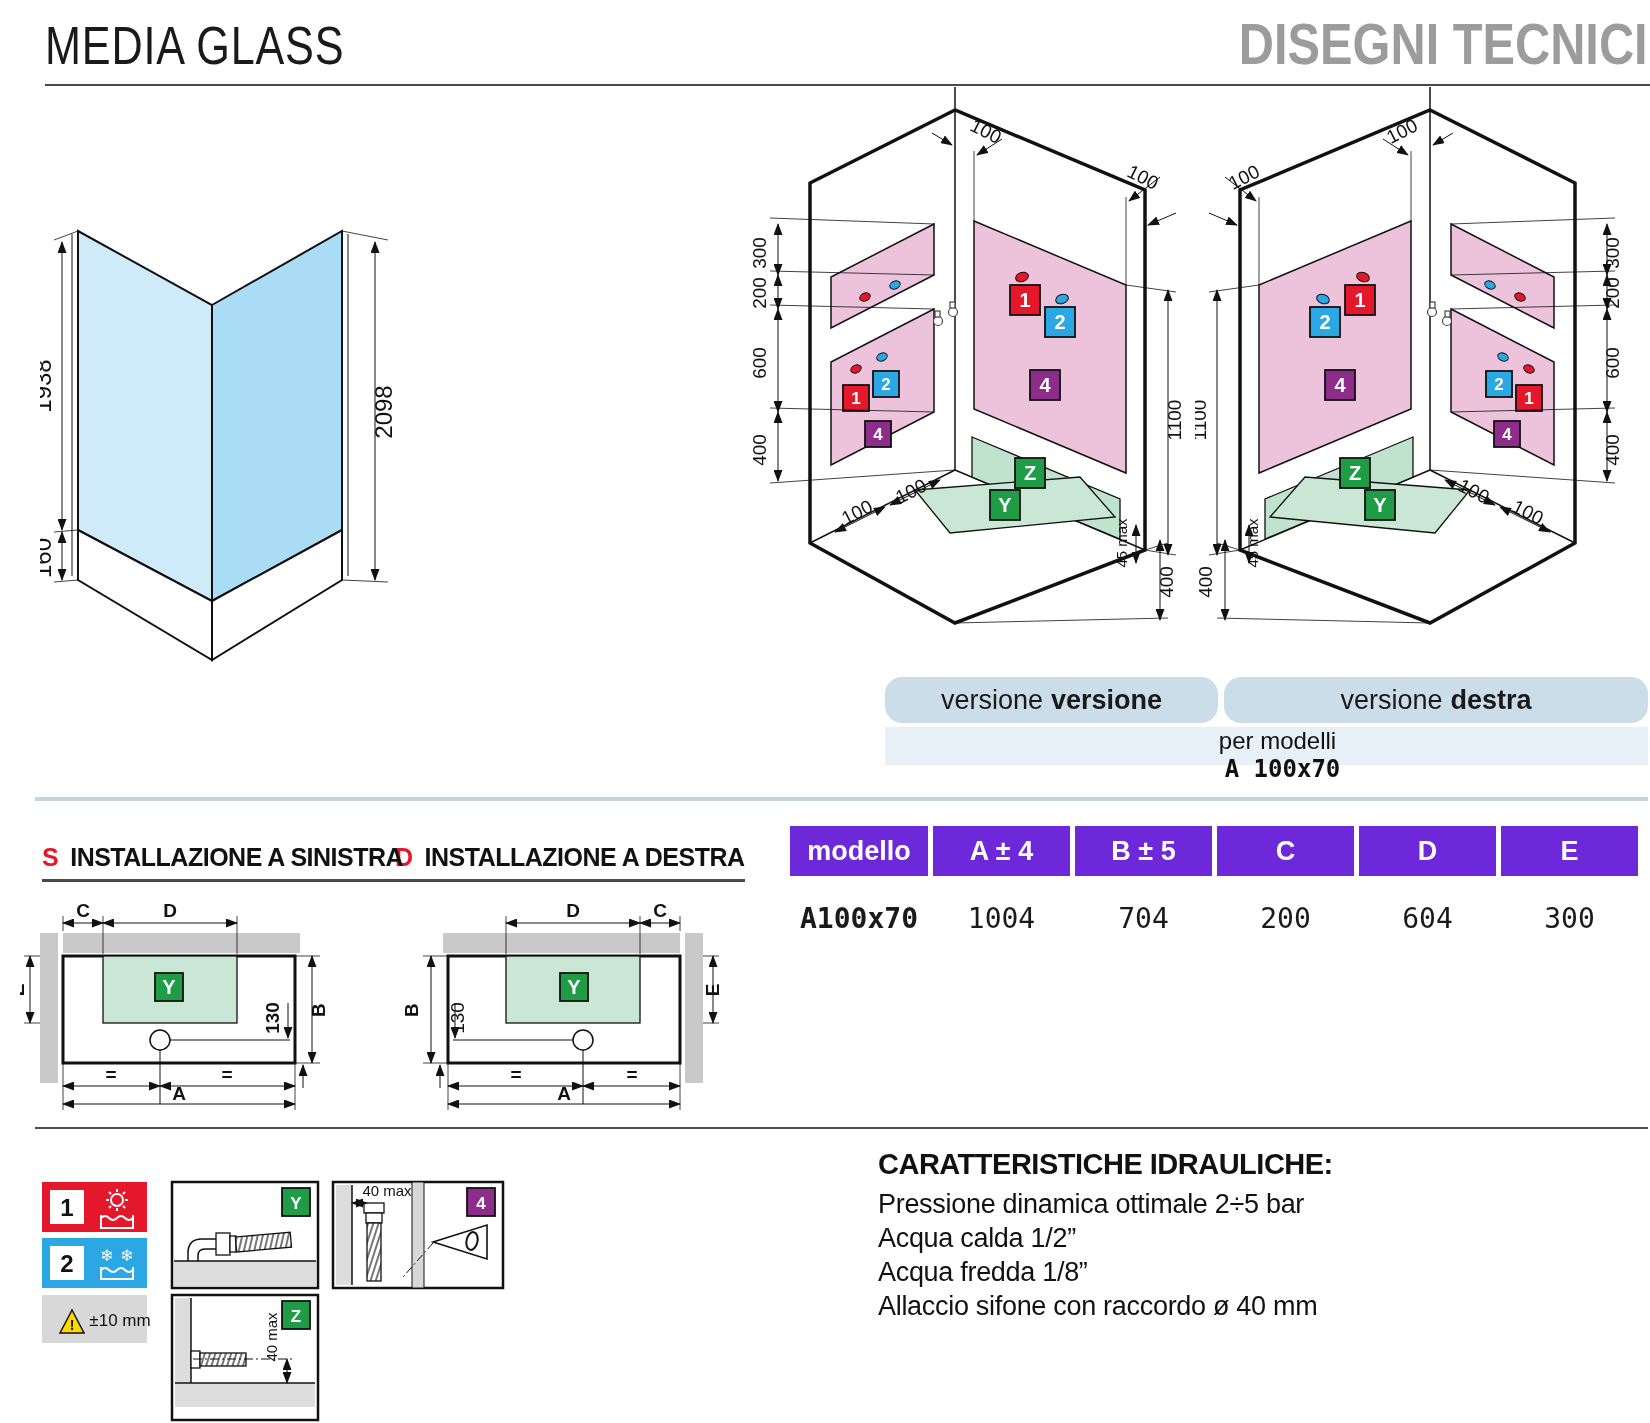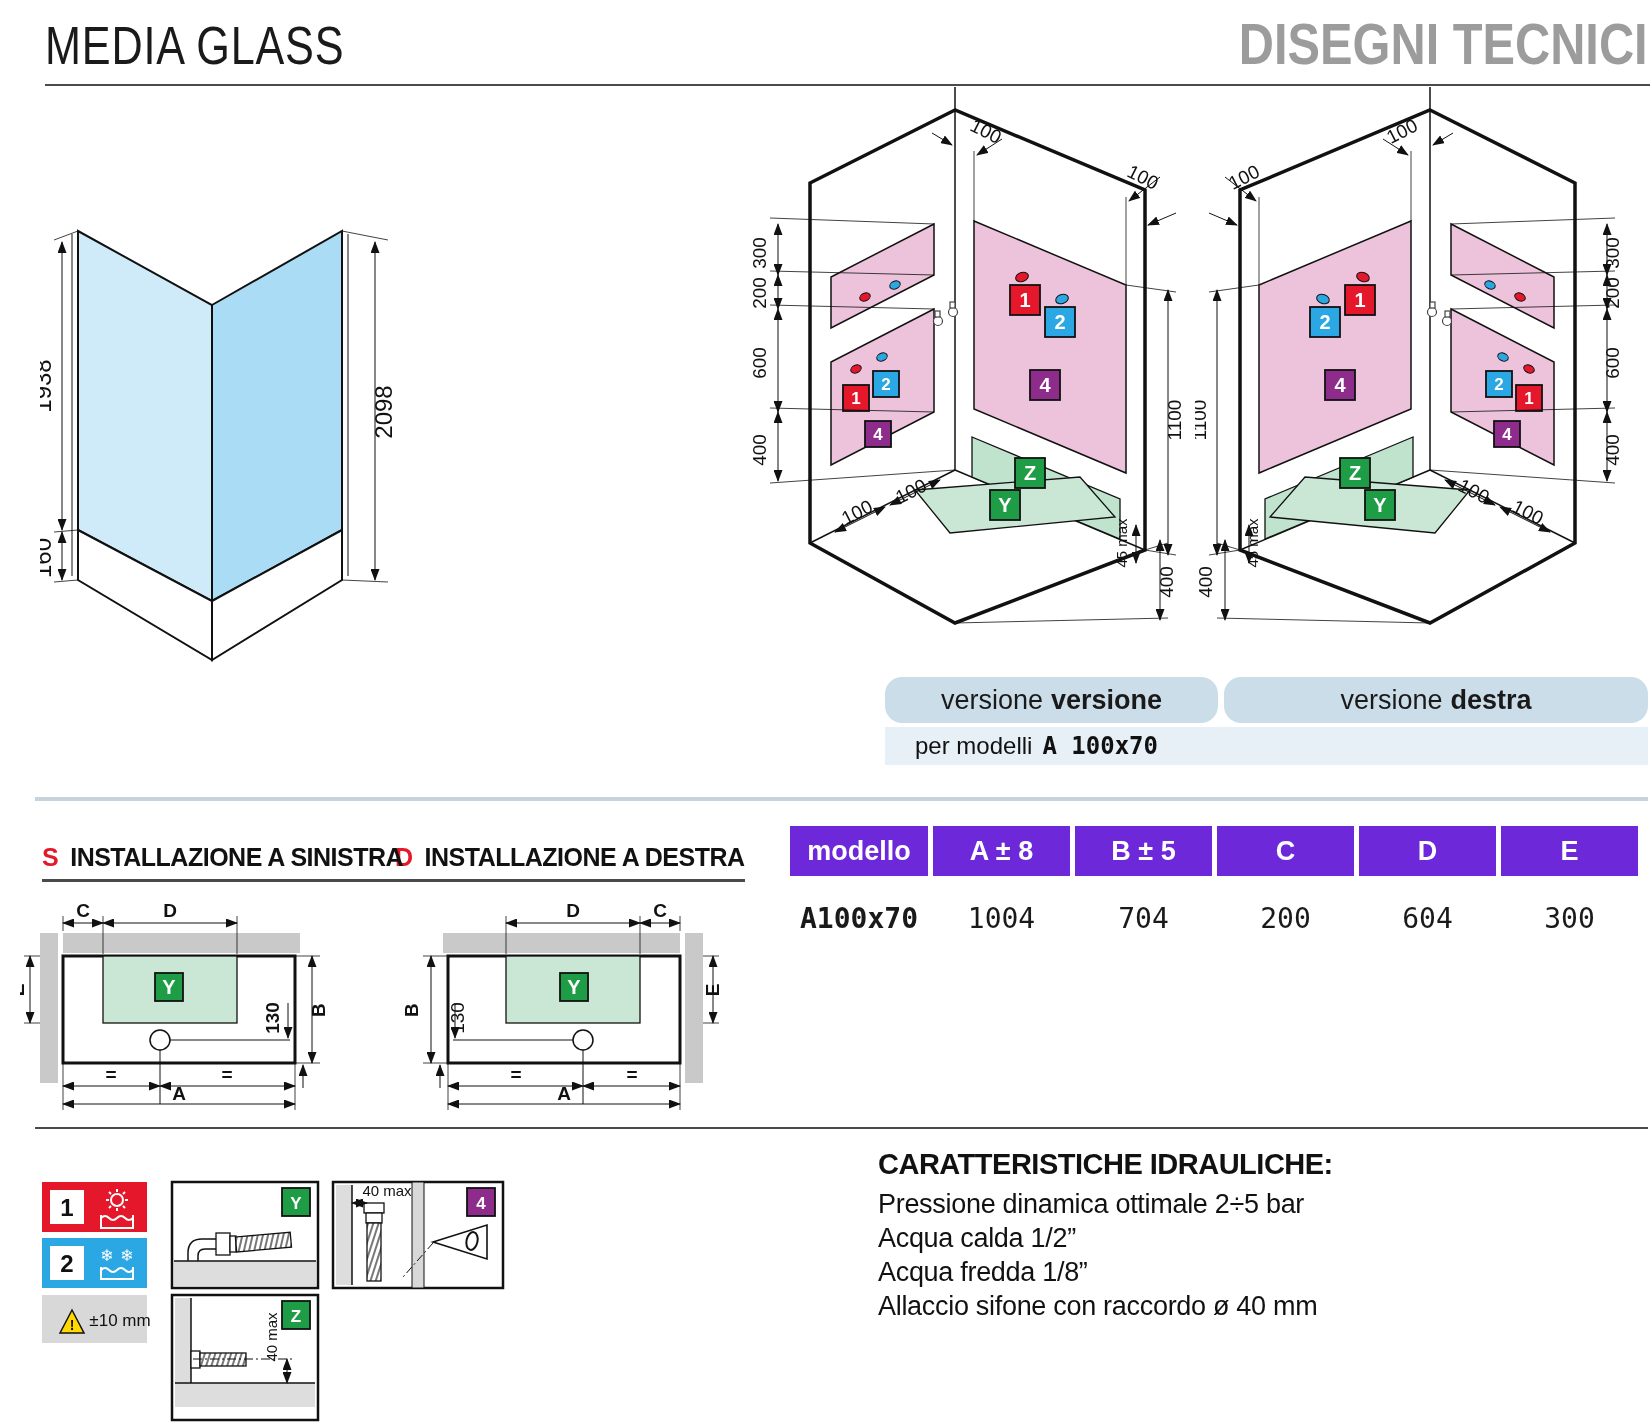--- a/index.html
+++ b/index.html
@@ -10,21 +10,21 @@
   #title-main{left:45px;top:14px;font-size:54px;font-weight:200;letter-spacing:1px;
       transform:scaleX(.8);transform-origin:left top;white-space:nowrap;color:#1a1a1a;}
   #title-sub{right:2px;top:10px;font-size:58px;font-weight:bold;color:#9c9c9c;
       transform:scaleX(.84);transform-origin:right top;white-space:nowrap;}
   .hline{height:0;border-top:2px solid #4a4a4a;}
   .blueline{height:4px;background:#c6d4dd;}
   
   .vbar{background:#cbdde9;height:46px;display:flex;align-items:center;justify-content:center;
         font-size:27px;color:#1a1a1a;border-radius:17px;}
   .vbar b{margin-left:8px;}
-  #permod{background:#e7f0f7;height:38px;display:flex;align-items:center;font-size:24px;padding-left:30px;box-sizing:border-box;}
+  #permod{background:#e7f0f7;height:38px;display:flex;align-items:center;font-size:24px;padding-left:22px;box-sizing:border-box;flex-direction:column;}
   #permod b{margin-left:10px;font-family:"DejaVu Sans Mono",monospace;font-size:24px;}
   
   .plan-h{font-size:25px;font-weight:bold;letter-spacing:-.5px;border-bottom:3px solid #4a4a4a;
           padding-bottom:7px;white-space:nowrap;}
   .plan-h .ltr{color:#e5182b;margin-right:12px;}
   
   #spec-table{left:790px;top:826px;width:850px;}
   .trow{display:grid;grid-template-columns:138px 137px 137px 137px 137px 137px;gap:5px;}
   .th{background:#6d28d9;color:#fff;font-weight:bold;font-size:27px;height:50px;
       display:flex;align-items:center;justify-content:center;}
@@ -291,21 +291,21 @@
       <text class="dl" style="font-weight:bold" x="138" y="183">=</text>
       <text class="dl" style="font-weight:bold" x="254" y="183">=</text>
       <text class="dl" style="font-weight:bold" x="186" y="202">A</text>
       <text class="wlab" x="196" y="96">Y</text>
     </g>
   </svg>
 
   <div class="abs" id="spec-table">
     <div class="trow">
       <div class="th">modello</div>
-      <div class="th">A ± 8</div>
+      <div class="th">A ± 4</div>
       <div class="th">B ± 5</div>
       <div class="th">C</div>
       <div class="th">D</div>
       <div class="th">E</div>
     </div>
     <div class="trow">
       <div class="td bold">A100x70</div>
       <div class="td">1004</div>
       <div class="td">704</div>
       <div class="td">200</div>

